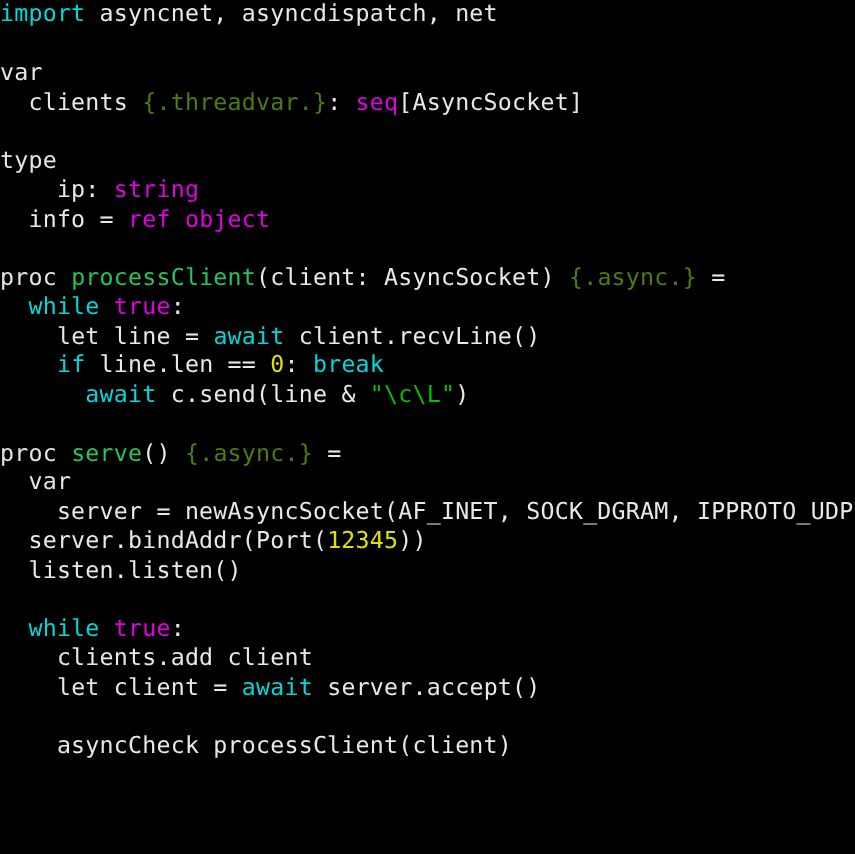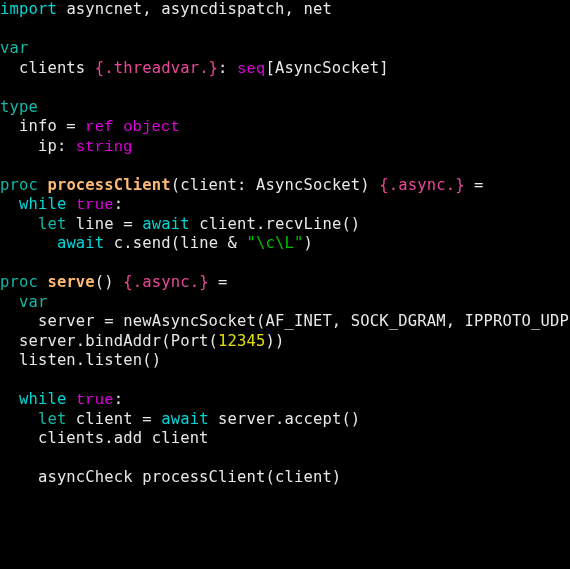--- a/index.html
+++ b/index.html
@@ -29,51 +29,52 @@
     white-space: pre;
     letter-spacing: 0.15px;
     color: #e8e8e8;
   }
   .code-line:first-child {
     padding-top: 0;
   }
   
   .t-plain    { color: #e8e8e8; }
   .t-kw-cyan  { color: #00d7d7; }
-  .t-kw-blue  { color: #14b8a6; }
-  .t-type     { color: #e000e0; font-family: Liberation Mono, monospace; }
-  .t-ident    { color: #fdba74; font-weight: bold; }
-  .t-pragma   { color: #ec4899; }
+  .t-kw-blue  { color: #e5e5e5; }
+  .t-type     { color: #e000e0; }
+  .t-ident    { color: #22c55e; }
+  .t-pragma   { color: #4d7c0f; }
   .t-num      { color: #e0e000; }
   .t-str      { color: #00c000; }
 </style>
 </head>
 <body style="background: rgb(0, 0, 0);">
 
 <div id="code-view" style="background: rgb(0, 0, 0); color: rgb(232, 232, 232);">
   <div id="code-lines">
       <div class="code-line"><span class="t-kw-cyan">import</span><span class="t-plain"> asyncnet, asyncdispatch, net</span></div>
       <div class="code-line">&nbsp;</div>
       <div class="code-line"><span class="t-kw-blue">var</span></div>
       <div class="code-line"><span class="t-plain">  clients </span><span class="t-pragma">{.threadvar.}</span><span class="t-plain">: </span><span class="t-type">seq</span><span class="t-plain">[AsyncSocket]</span></div>
       <div class="code-line">&nbsp;</div>
       <div class="code-line"><span class="t-kw-blue">type</span></div>
+      <div class="code-line"><span class="t-plain">    ip: </span><span class="t-type">string</span></div>
       <div class="code-line"><span class="t-plain">  info = </span><span class="t-type">ref object</span></div>
-      <div class="code-line"><span class="t-plain">    ip: </span><span class="t-type">string</span></div>
       <div class="code-line">&nbsp;</div>
       <div class="code-line"><span class="t-kw-blue">proc</span><span class="t-plain"> </span><span class="t-ident">processClient</span><span class="t-plain">(client: AsyncSocket) </span><span class="t-pragma">{.async.}</span><span class="t-plain"> =</span></div>
       <div class="code-line"><span class="t-plain">  </span><span class="t-kw-cyan">while</span><span class="t-plain"> </span><span class="t-type">true</span><span class="t-plain">:</span></div>
       <div class="code-line"><span class="t-plain">    </span><span class="t-kw-blue">let</span><span class="t-plain"> line = </span><span class="t-kw-cyan">await</span><span class="t-plain"> client.recvLine()</span></div>
+      <div class="code-line"><span class="t-plain">    </span><span class="t-kw-cyan">if</span><span class="t-plain"> line.len == </span><span class="t-num">0</span><span class="t-plain">: </span><span class="t-kw-cyan">break</span></div>
       <div class="code-line"><span class="t-plain">      </span><span class="t-kw-cyan">await</span><span class="t-plain"> c.send(line &amp; </span><span class="t-str">"\c\L"</span><span class="t-plain">)</span></div>
       <div class="code-line">&nbsp;</div>
       <div class="code-line"><span class="t-kw-blue">proc</span><span class="t-plain"> </span><span class="t-ident">serve</span><span class="t-plain">() </span><span class="t-pragma">{.async.}</span><span class="t-plain"> =</span></div>
       <div class="code-line"><span class="t-plain">  </span><span class="t-kw-blue">var</span></div>
       <div class="code-line"><span class="t-plain">    server = newAsyncSocket(AF_INET, SOCK_DGRAM, IPPROTO_UDP)</span></div>
       <div class="code-line"><span class="t-plain">  server.bindAddr(Port(</span><span class="t-num">12345</span><span class="t-plain">))</span></div>
       <div class="code-line"><span class="t-plain">  listen.listen()</span></div>
       <div class="code-line">&nbsp;</div>
       <div class="code-line"><span class="t-plain">  </span><span class="t-kw-cyan">while</span><span class="t-plain"> </span><span class="t-type">true</span><span class="t-plain">:</span></div>
+      <div class="code-line"><span class="t-plain">    clients.add client</span></div>
       <div class="code-line"><span class="t-plain">    </span><span class="t-kw-blue">let</span><span class="t-plain"> client = </span><span class="t-kw-cyan">await</span><span class="t-plain"> server.accept()</span></div>
-      <div class="code-line"><span class="t-plain">    clients.add client</span></div>
       <div class="code-line">&nbsp;</div>
       <div class="code-line"><span class="t-plain">    asyncCheck processClient(client)</span></div>
     </div>
 </div>
 
 </body></html>

